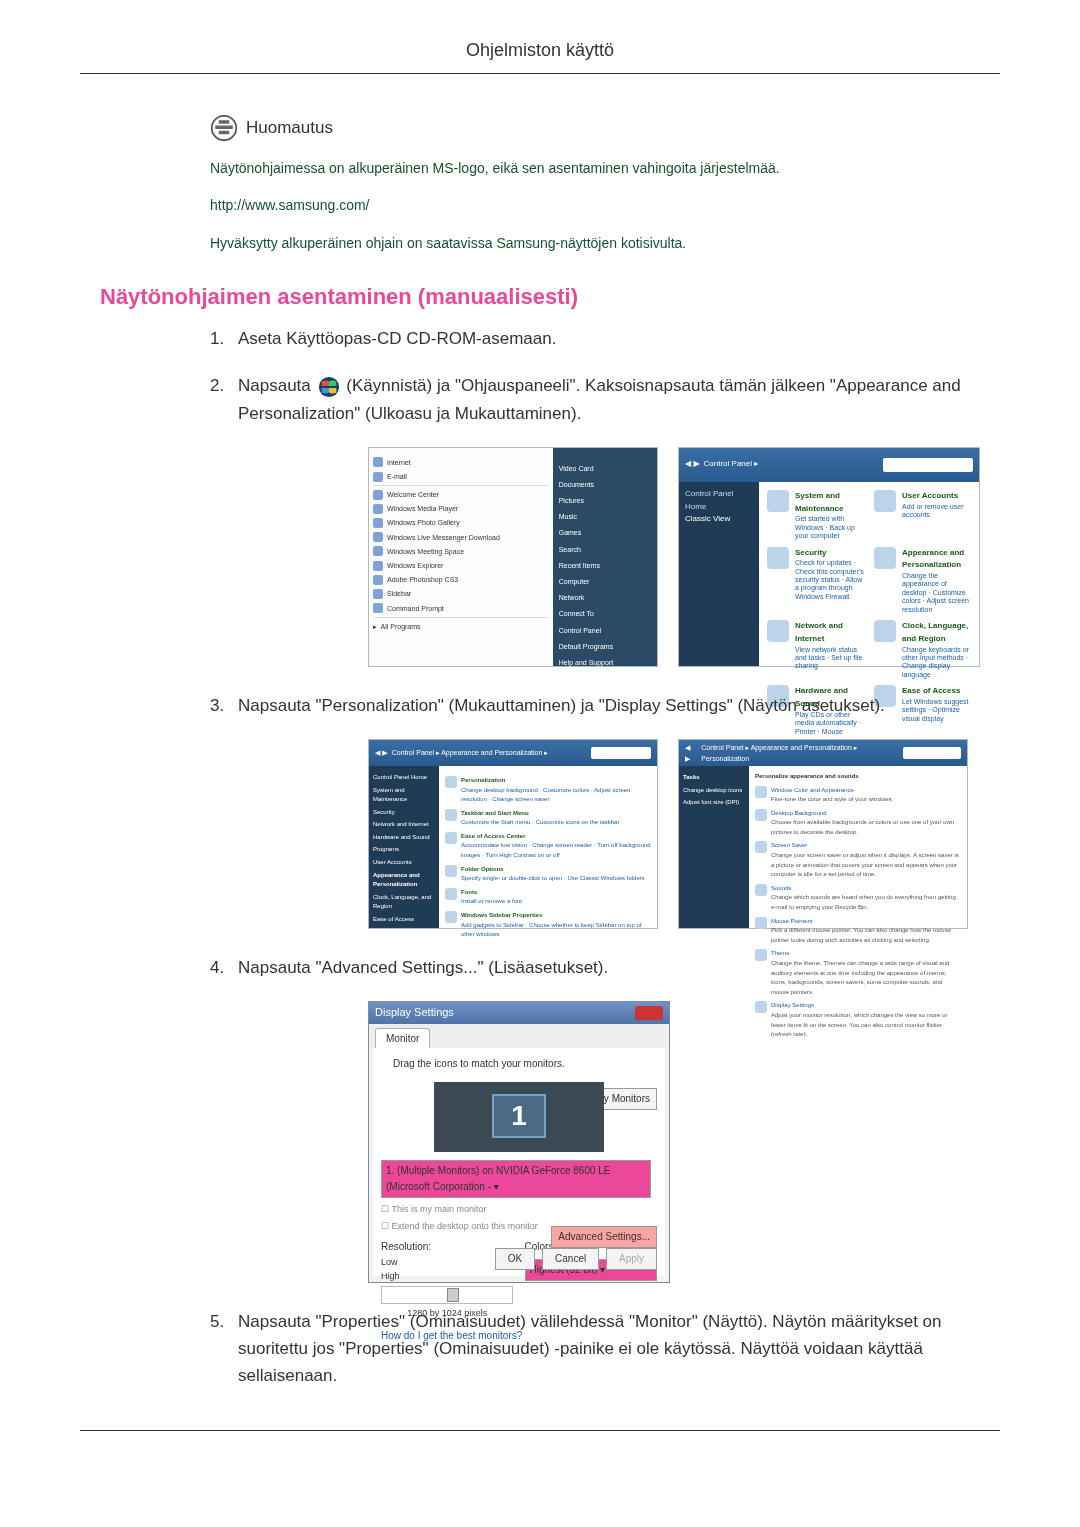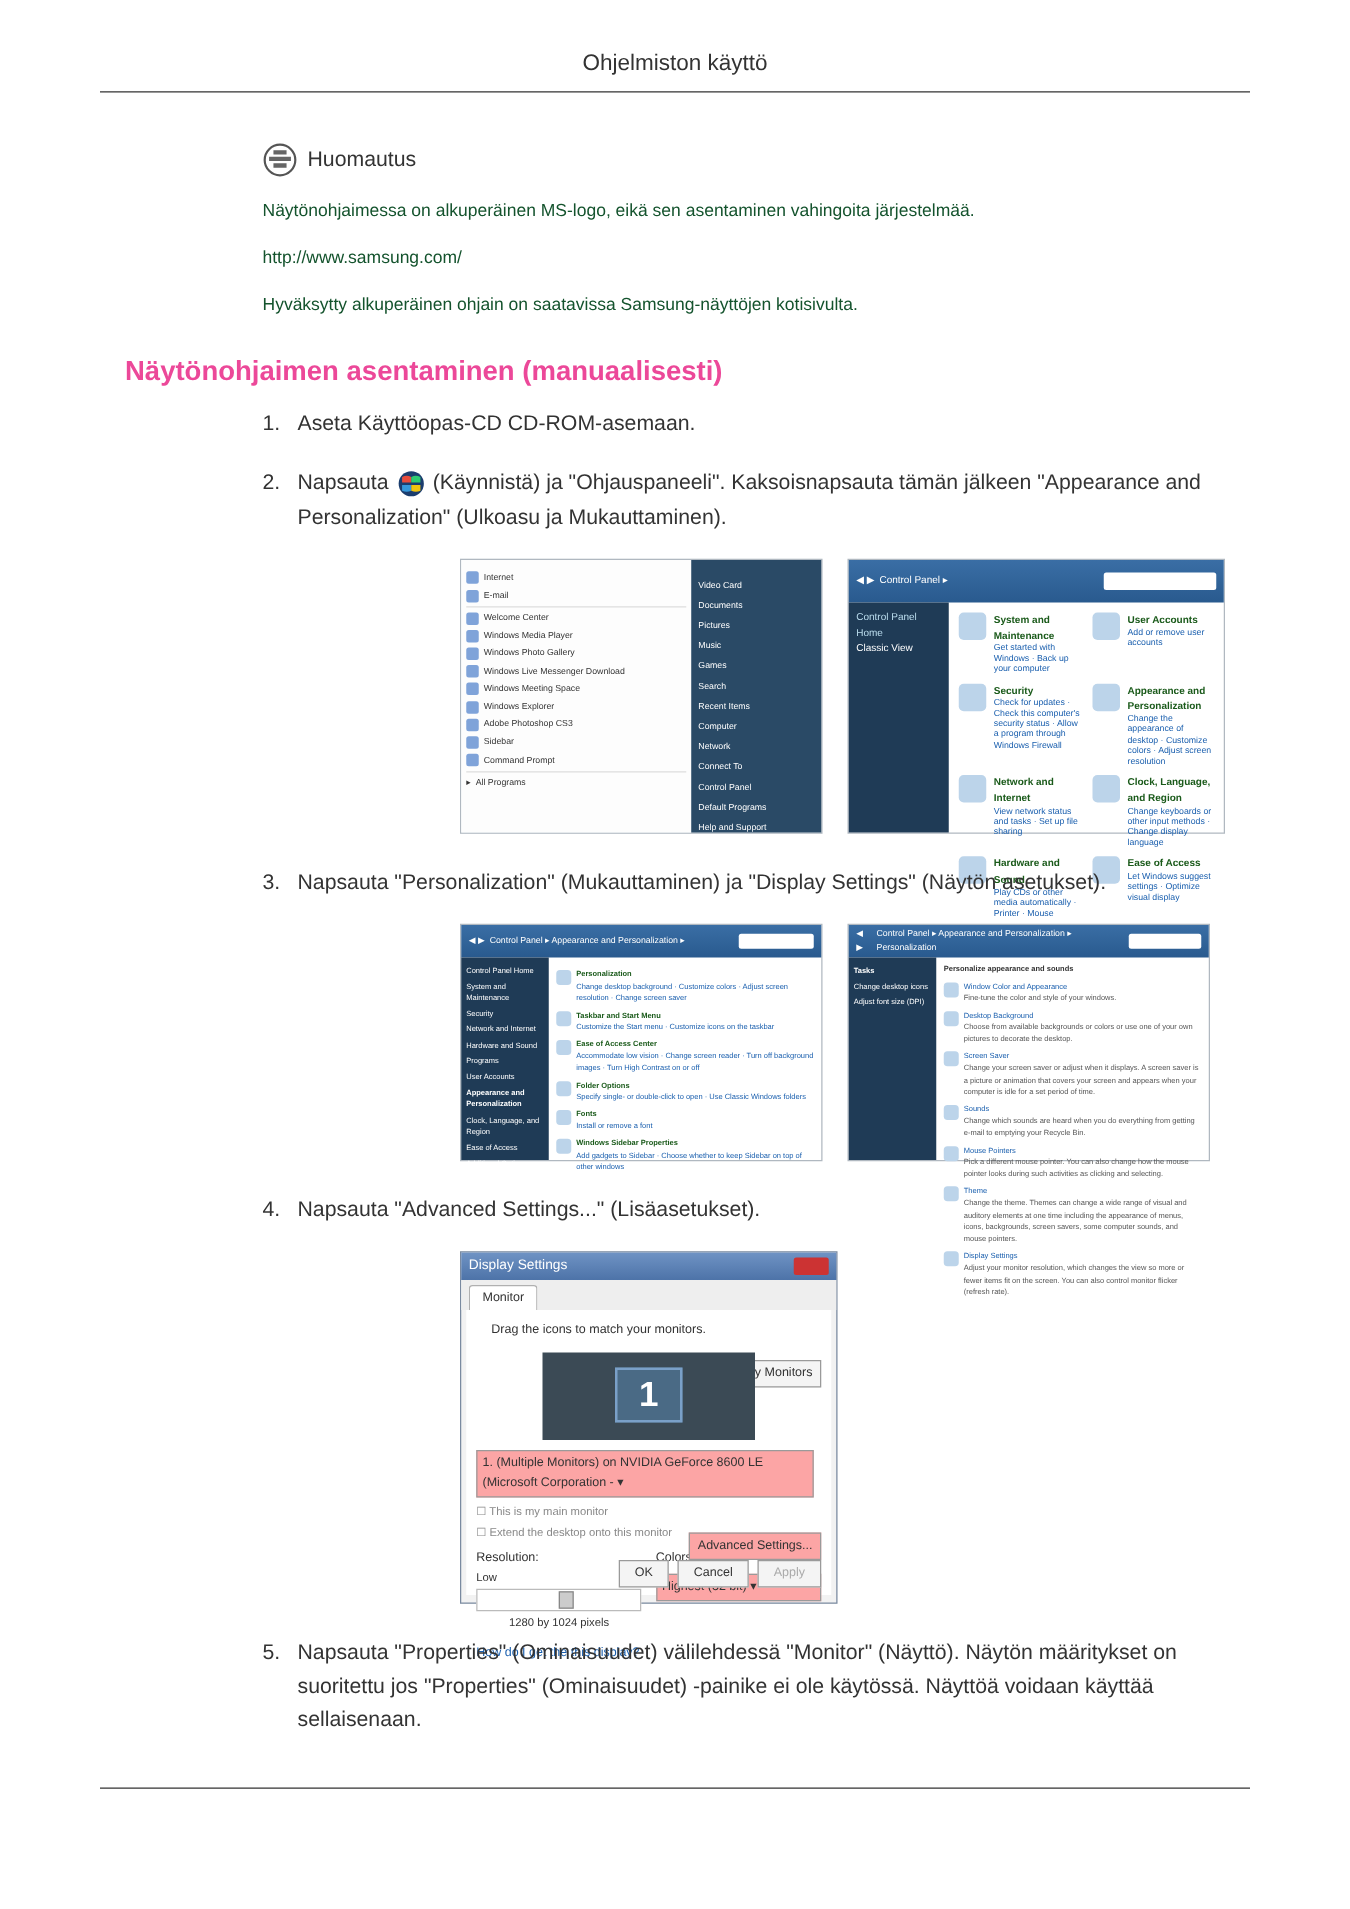--- a/index.html
+++ b/index.html
@@ -158,21 +158,21 @@
   .scr-ds .titlebar { height:22px; background:linear-gradient(#6f93c4,#4d73a8); color:#fff; font-size:11px;
     display:flex; align-items:center; padding:0 6px; justify-content:space-between;}
   .scr-ds .titlebar .closebtn { width:28px; height:14px; background:#c33; border-radius:2px;}
   .scr-ds .tabrow { height:20px; background:#eee; font-size:10px; padding:4px 6px 0 6px;}
   .scr-ds .tabrow .tab { display:inline-block; background:#fff; border:1px solid #b0b0b0; border-bottom:none; padding:2px 10px; border-radius:3px 3px 0 0;}
   .scr-ds .pane { background:#fff; margin:0 4px 4px 4px; padding:8px; height:calc(100% - 52px); box-sizing:border-box; position:relative;}
   .scr-ds .drag-label { font-size:10px; color:#333;margin-left:12px;}
   .scr-ds .identify { position:absolute; right:8px; top:40px; font-size:10px; border:1px solid #9a9a9a; padding:2px 6px; background:#f4f4f4;}
   .scr-ds .preview { width:170px; height:70px; background:#3b4a55; margin:10px auto 8px; position:relative;}
   .scr-ds .preview .mon { position:absolute; width:50px; height:40px; background:#4a6a85; border:2px solid #7aa0c8; left:58px; top:12px; color:#fff; font-size:28px; text-align:center; line-height:40px; font-weight:bold;}
-  .scr-ds .sel { font-size:10px; border:1px solid #9a9a9a; background:#fca5a5; padding:2px 4px; width:260px; margin:4px 0;}
+  .scr-ds .sel { font-size:10px; border:1px solid #9a9a9a; background:#ec4899; padding:2px 4px; width:260px; margin:4px 0;}
   .scr-ds .chk { font-size:9px; color:#888; margin:2px 0;}
   .scr-ds .row2 { display:flex; justify-content:space-between; font-size:10px; margin-top:6px;}
   .scr-ds .row2 .c { width:48%;}
   .scr-ds .slider { height:16px; background:#fff; border:1px solid #bbb; margin:2px 0; position:relative;}
   .scr-ds .slider::after{content:""; position:absolute; left:50%; top:1px; width:10px; height:12px; background:#ccc; border:1px solid #888;}
   .scr-ds .link { color:#1a5fae; font-size:10px; margin-top:8px; display:inline-block;}
   .scr-ds .advbtn { position:absolute; right:8px; bottom:28px; font-size:10px; border:1px solid #9a9a9a; padding:2px 6px; background:#fca5a5;}
   .scr-ds .footer { position:absolute; right:8px; bottom:6px; font-size:10px;}
   .scr-ds .footer .btn { display:inline-block; border:1px solid #9a9a9a; padding:2px 12px; margin-left:4px; background:#f4f4f4;}
   .scr-ds .footer .btn.apply { color:#aaa;}
@@ -535,33 +535,33 @@
               <div class="identify">Identify Monitors</div>
               <div class="preview">
                   <div class="mon">1</div>
                 </div>
               <div class="sel">1. (Multiple Monitors) on NVIDIA GeForce 8600 LE (Microsoft Corporation - ▾</div>
               <div class="chk">☐ <span>This is my main monitor</span></div>
               <div class="chk">☐ <span>Extend the desktop onto this monitor</span></div>
               <div class="row2">
                 <div class="c">
                   <div>Resolution:</div>
-                  <div style="display:flex;justify-content:space-between;font-size:9px;">
+                  <div style="display:flex;justify-content:space-between;font-size:9px;flex-direction:column;">
                       <span>Low</span>
                       <span>High</span>
                     </div>
                   <div class="slider"></div>
                   <div class="reslbl">1280 by 1024 pixels</div>
                 </div>
                 <div class="c">
                   <div>Colors:</div>
                   <div class="sel" style="width:auto;">Highest (32 bit)    ▾</div>
                 </div>
               </div>
-              <a class="link">How do I get the this display?</a>
+              <a class="link">How do I get the best monitors?</a>
               <div class="advbtn">Advanced Settings...</div>
               <div class="footer">
                 <span class="btn">OK</span>
                 <span class="btn">Cancel</span>
                 <span class="btn apply">Apply</span>
               </div>
             </div>
           </div>
         </div>
       </li>

